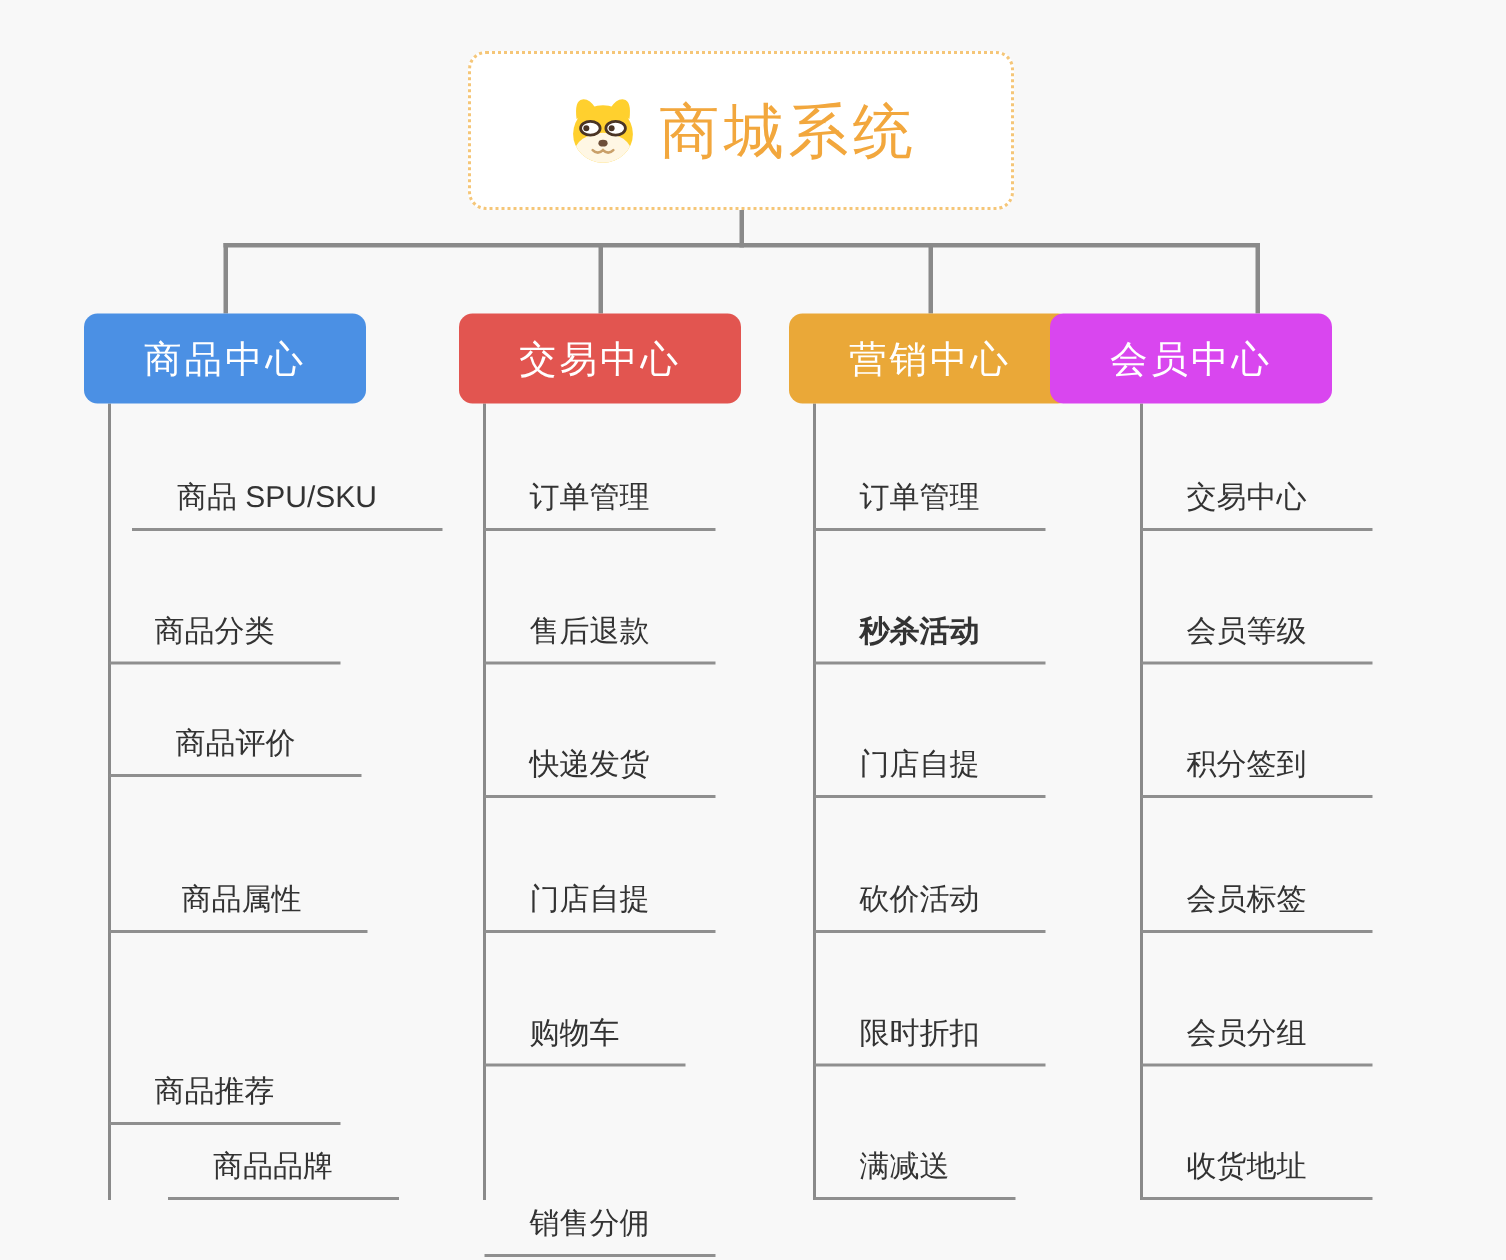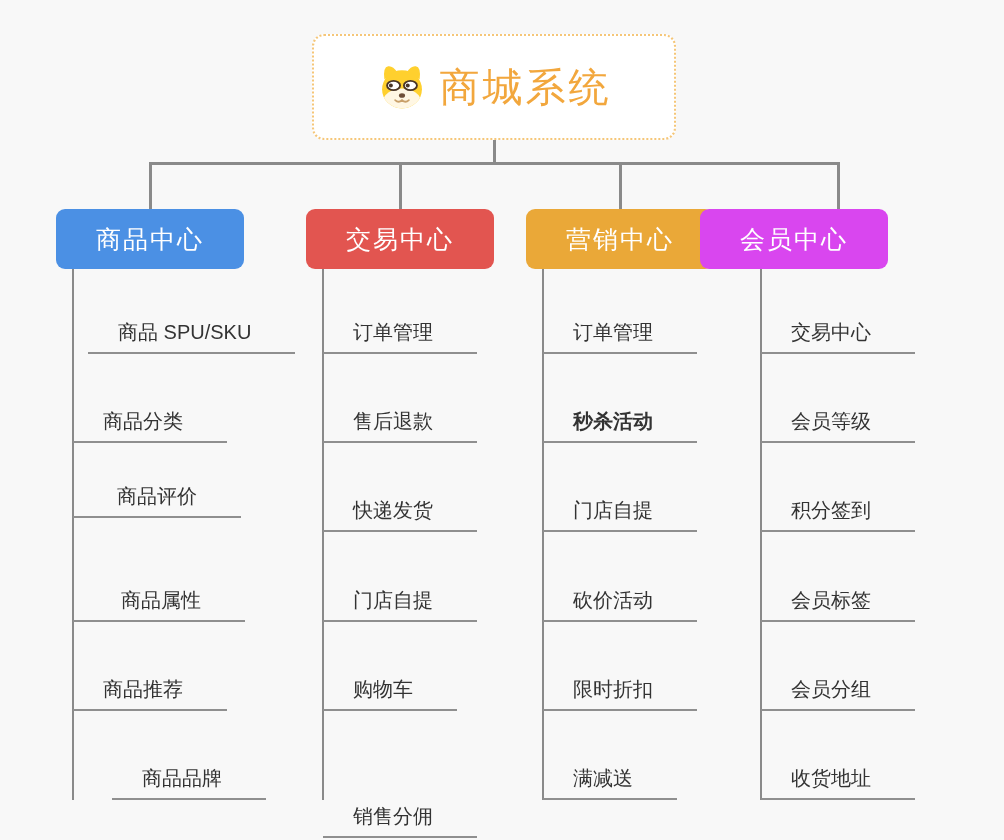--- a/index.html
+++ b/index.html
@@ -103,21 +103,21 @@
   </div>
       <div class="leaf" style="left: 73px; top: 409px;">
     <span class="leaf-label">商品分类</span>
   </div>
       <div class="leaf" style="left: 73px; top: 484px; padding-left: 44px;">
     <span class="leaf-label">商品评价</span>
   </div>
       <div class="leaf" style="left: 73px; top: 588px; padding-left: 48px;">
     <span class="leaf-label">商品属性</span>
   </div>
-      <div class="leaf" style="left: 73px; top: 677px; text-align: center;">
+      <div class="leaf" style="left: 73px; top: 716px; text-align: center;">
     <span class="leaf-label">商品推荐</span>
   </div>
       <div class="leaf" style="left: 73px; top: 766px; margin-left: 39px;">
     <span class="leaf-label">商品品牌</span>
   </div>
       <div class="branch-box" style="left: 306px; top: 209px; background: rgb(226, 85, 80);">
     <span class="branch-label">交易中心</span>
   </div>
       <div class="leaf" style="left: 323px; top: 320px;">
     <span class="leaf-label">订单管理</span>

